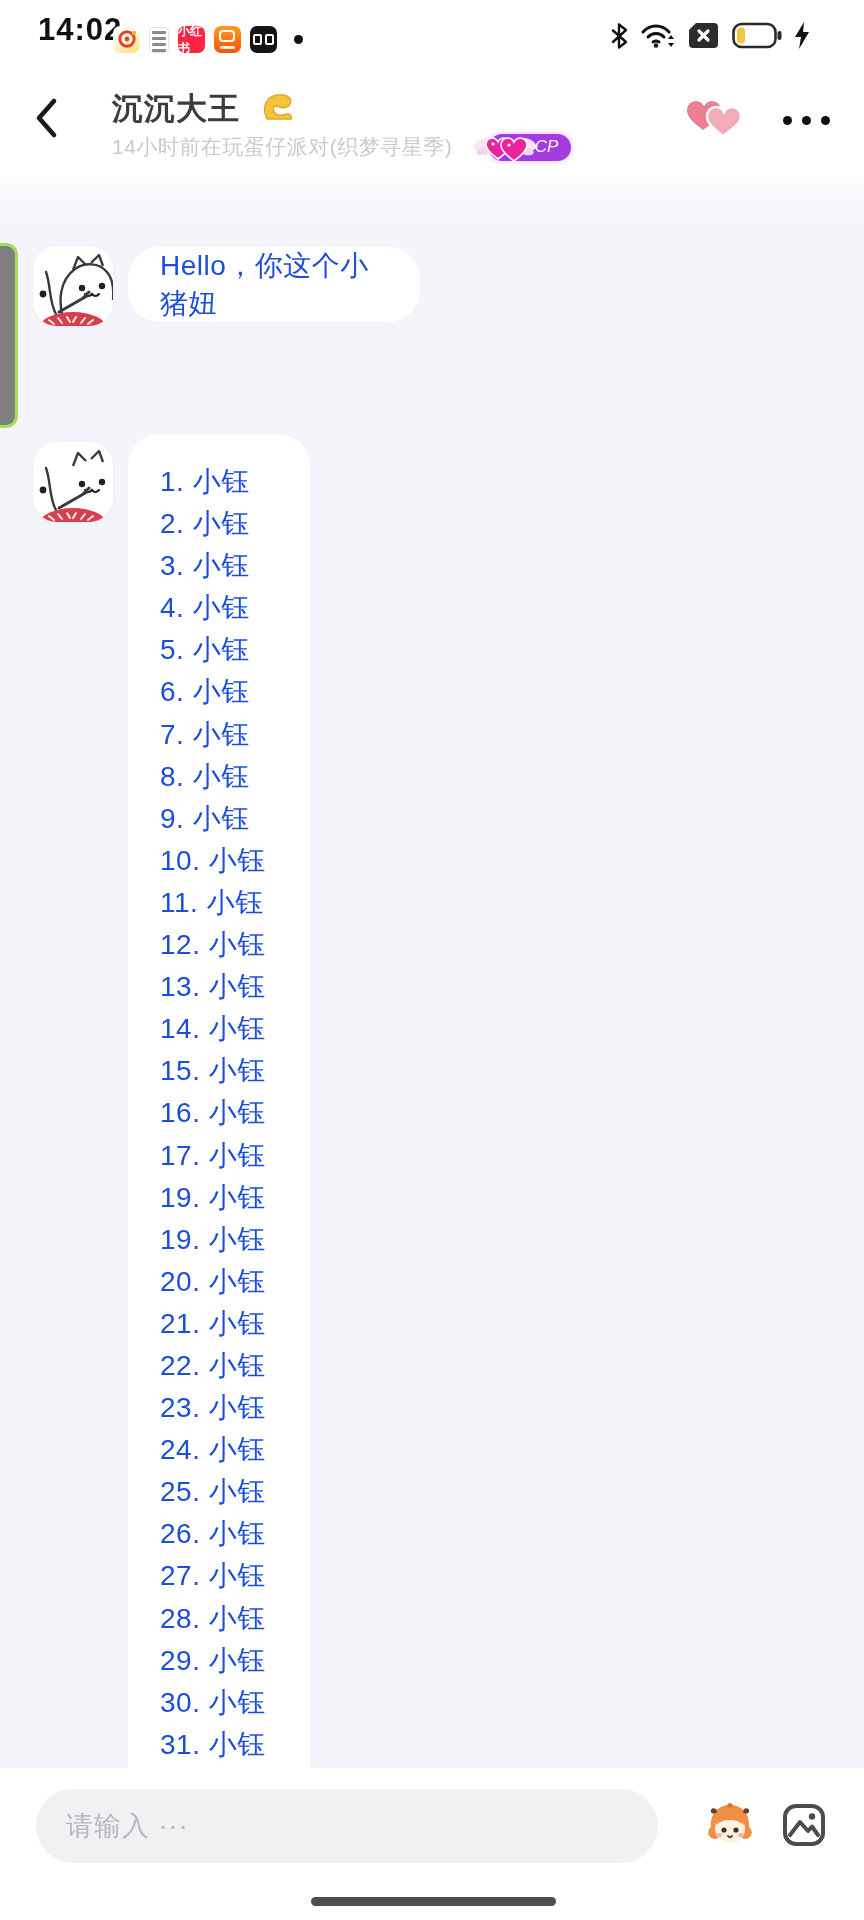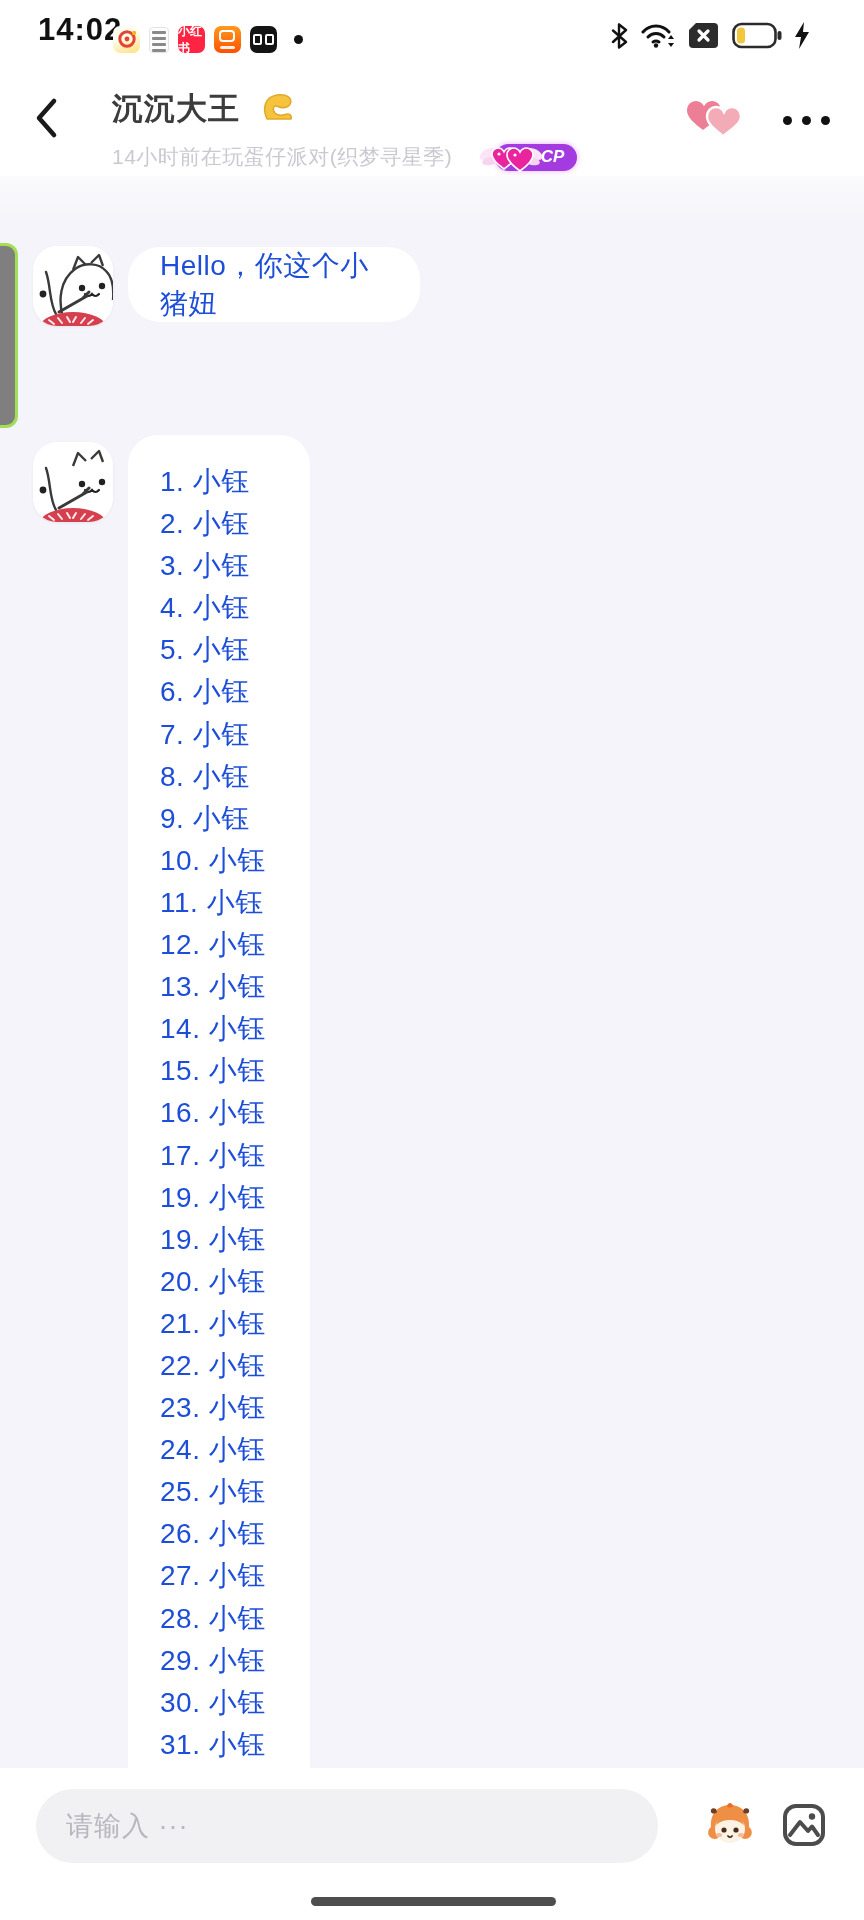--- a/index.html
+++ b/index.html
@@ -25,25 +25,25 @@
   .chip-dark i.l { left:3px; } .chip-dark i.r { right:3px; }
   .sb-dot { width:9px; height:9px; border-radius:50%; background:#111; margin-left:8px; }
   .sb-right { position:absolute; right:54px; top:22px; display:flex; align-items:center; gap:13px; }
 
   
   .chat-header { position:absolute; left:0; top:56px; width:864px; height:120px; background:#fff; }
   .back-btn { position:absolute; left:34px; top:40px; width:40px; height:44px; display:flex; align-items:center; cursor:pointer; }
   .title-block { position:absolute; left:112px; top:32px; }
   .title-row { display:flex; align-items:center; gap:20px; }
   .peer-name { font-size:31px; font-weight:700; color:#3c3c3c; letter-spacing:1px; }
-  .subtitle-row { display:flex; align-items:center; gap:27px; margin-top:10px; }
+  .subtitle-row { display:flex; align-items:center; gap:21px; }
   .peer-status { font-size:21px; color:#c9c9d2; letter-spacing:.5px; }
   .cp-badge { position:relative; width:100px; height:34px; }
   .cp-pill { position:absolute; left:16px; top:4px; width:82px; height:27px; background:#a43be0; border-radius:14px; box-shadow:0 0 6px #e3b6f7; }
-  .cp-pill span { position:absolute; right:13px; top:3px; color:#fff; font-size:17px; font-weight:700; font-style:italic; }
+  .cp-pill span { position:absolute; right:13px; top:3px; color:#fff; font-size:17px; font-weight:400; font-style:italic; }
   .cp-hearts { position:absolute; left:0; top:-2px; }
   .hdr-right { position:absolute; right:34px; top:40px; display:flex; align-items:center; gap:36px; }
   .hearts-btn { width:62px; height:48px; cursor:pointer; }
   .more-btn { display:flex; gap:10px; padding:8px 0; cursor:pointer; }
   .more-btn i { width:9px; height:9px; border-radius:50%; background:#111; }
 
   
   .chat-area { position:absolute; left:0; top:176px; width:864px; height:1592px;
     background:linear-gradient(180deg,#fbfbfd 0px,#f4f4fa 46px,#f4f4fa 100%); }
   .edge-handle { position:absolute; left:0; top:67px; width:18px; height:185px; background:#7f7f7f;

